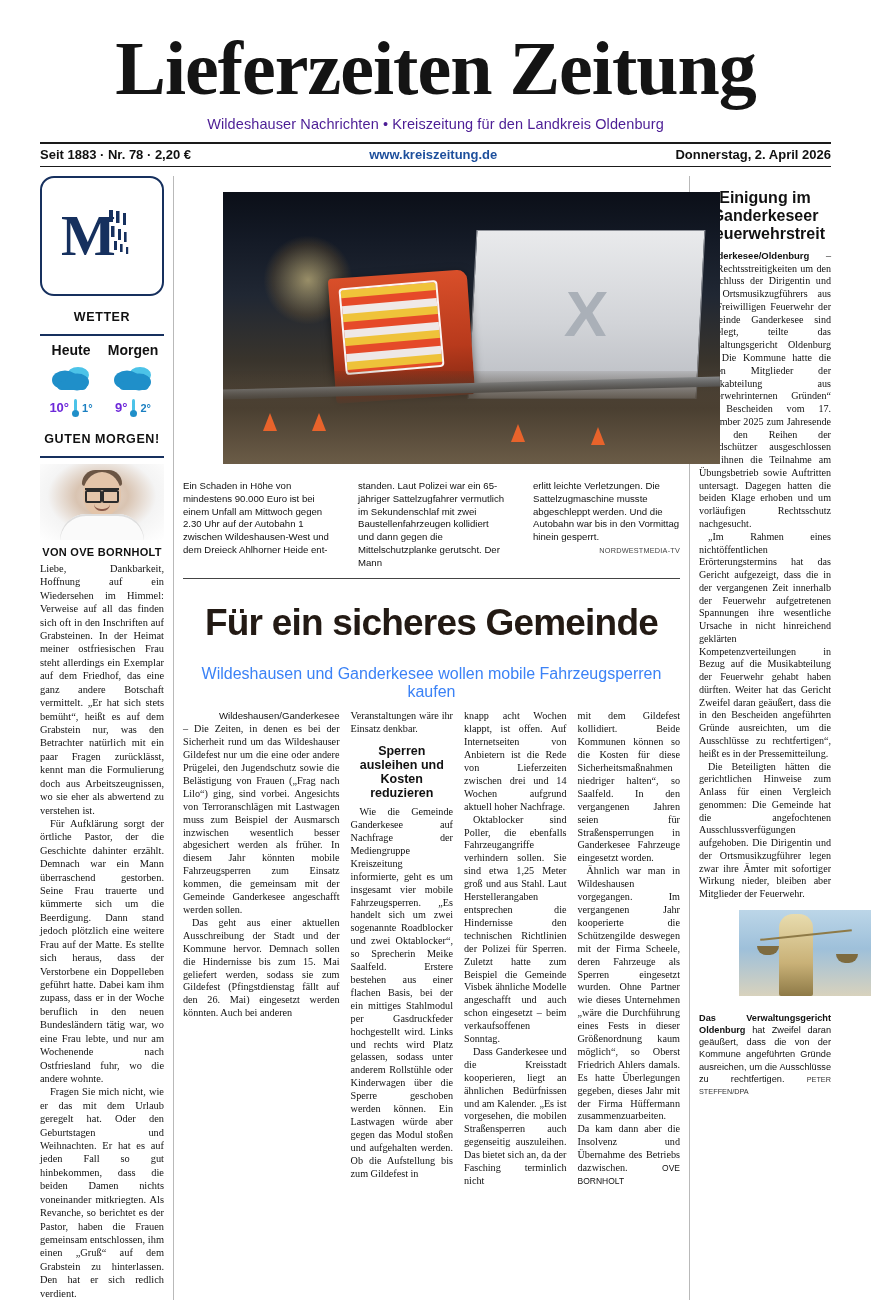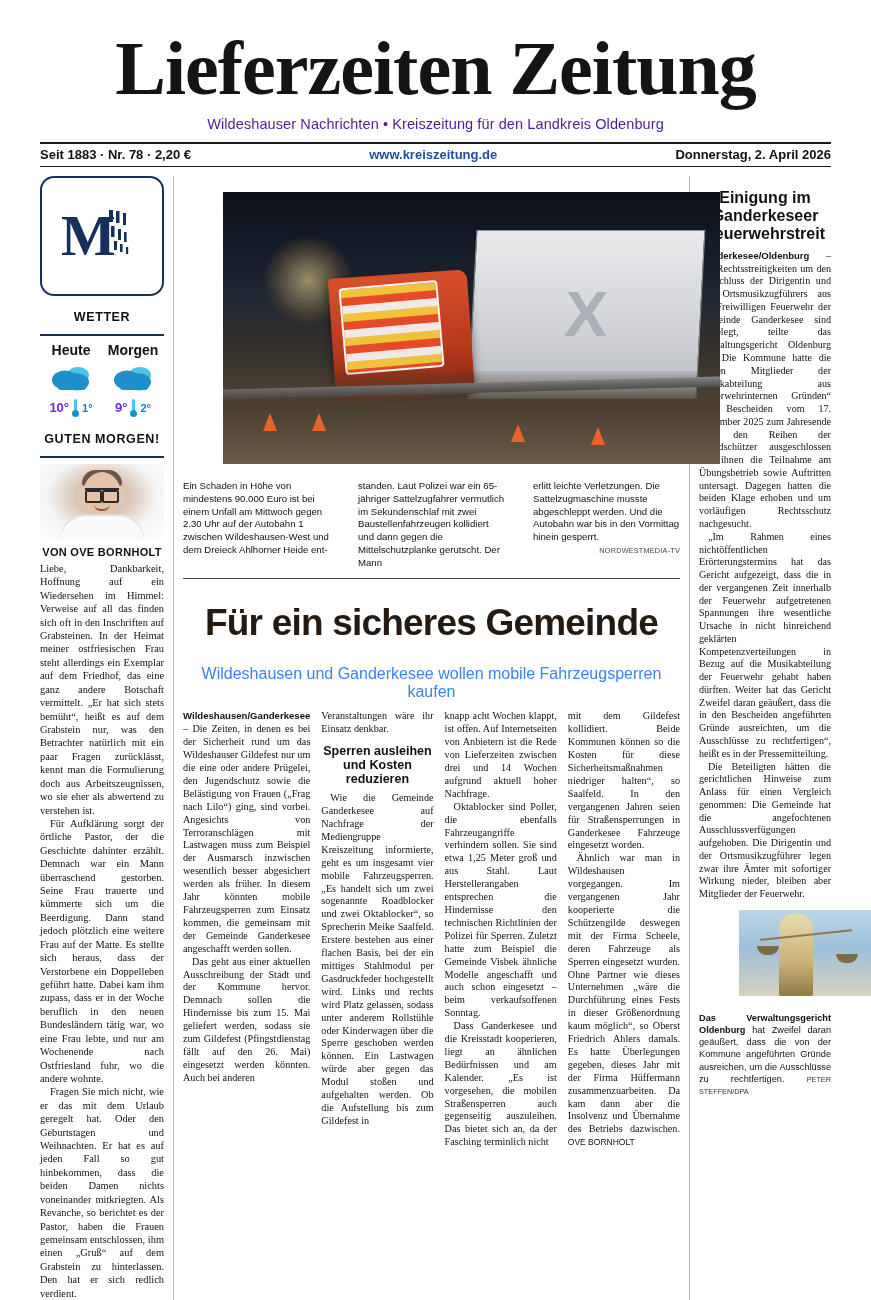--- a/index.html
+++ b/index.html
@@ -211,21 +211,21 @@
     font-size: 16px; text-align: center; margin: 7px 0 9px; color:#3b82f6;
   }
   .art-cols { display: flex; gap: 11px; }
   .art-cols .ac { flex: 1; }
   .art-text {
     font-family: "Liberation Serif", serif;
     font-size: 10.2px; line-height: 1.265; text-align: justify; hyphens: auto;
   }
   .art-text p { margin: 0; text-indent: 9px; }
   .art-text p.first { text-indent: 0; }
-  .art-text .lead { font-family:"Liberation Sans",sans-serif; font-weight:700; font-size:9.6px; }
+  .art-text .lead { font-family:"Liberation Sans",sans-serif; font-weight:400; font-size:9.6px;margin-left:36px; }
   .sub-head {
     font-family: "Liberation Sans", sans-serif; font-weight: 700;
     font-size: 12.5px; text-align: center; line-height: 1.12;
     margin: 8px 0 6px;
   }
   .sig { font-family:"Liberation Sans",sans-serif; font-weight:400; font-size:8.5px; }
 
   
   .r-head {
     font-family: "Liberation Sans", sans-serif; font-weight: 700;

